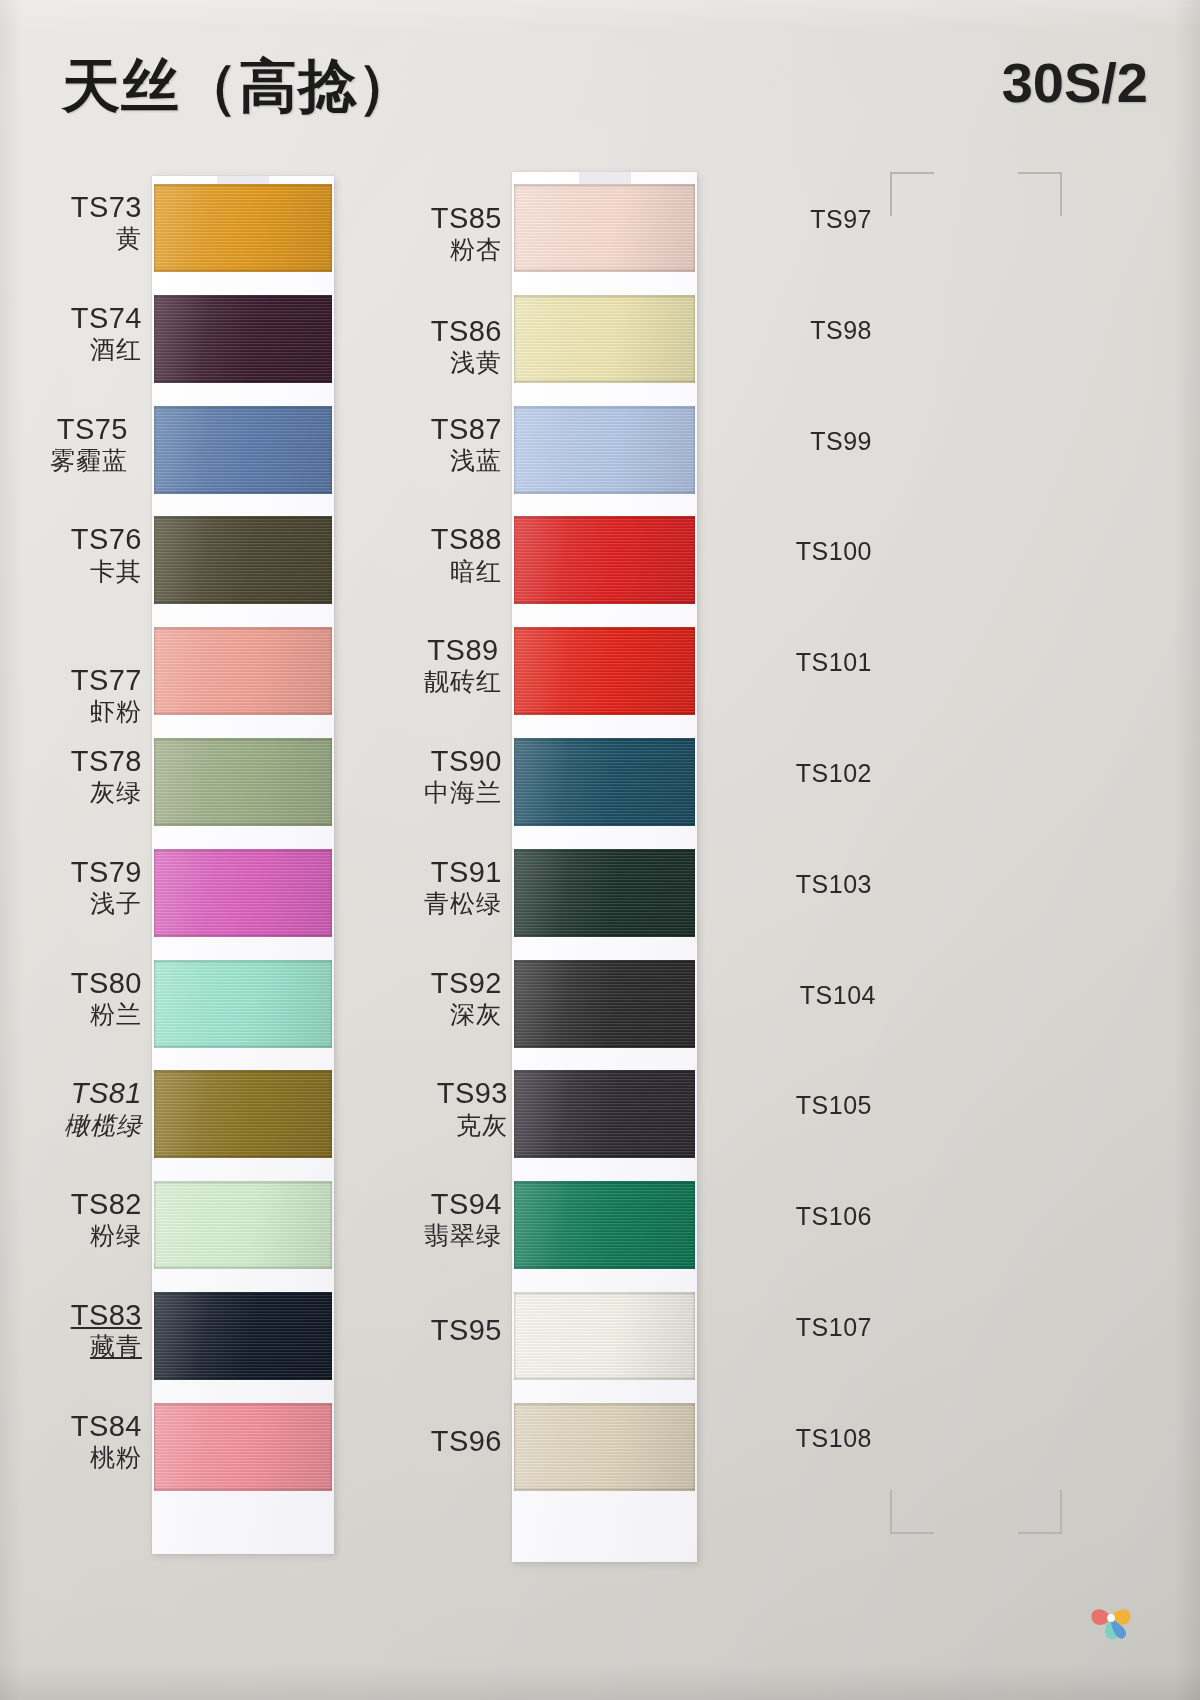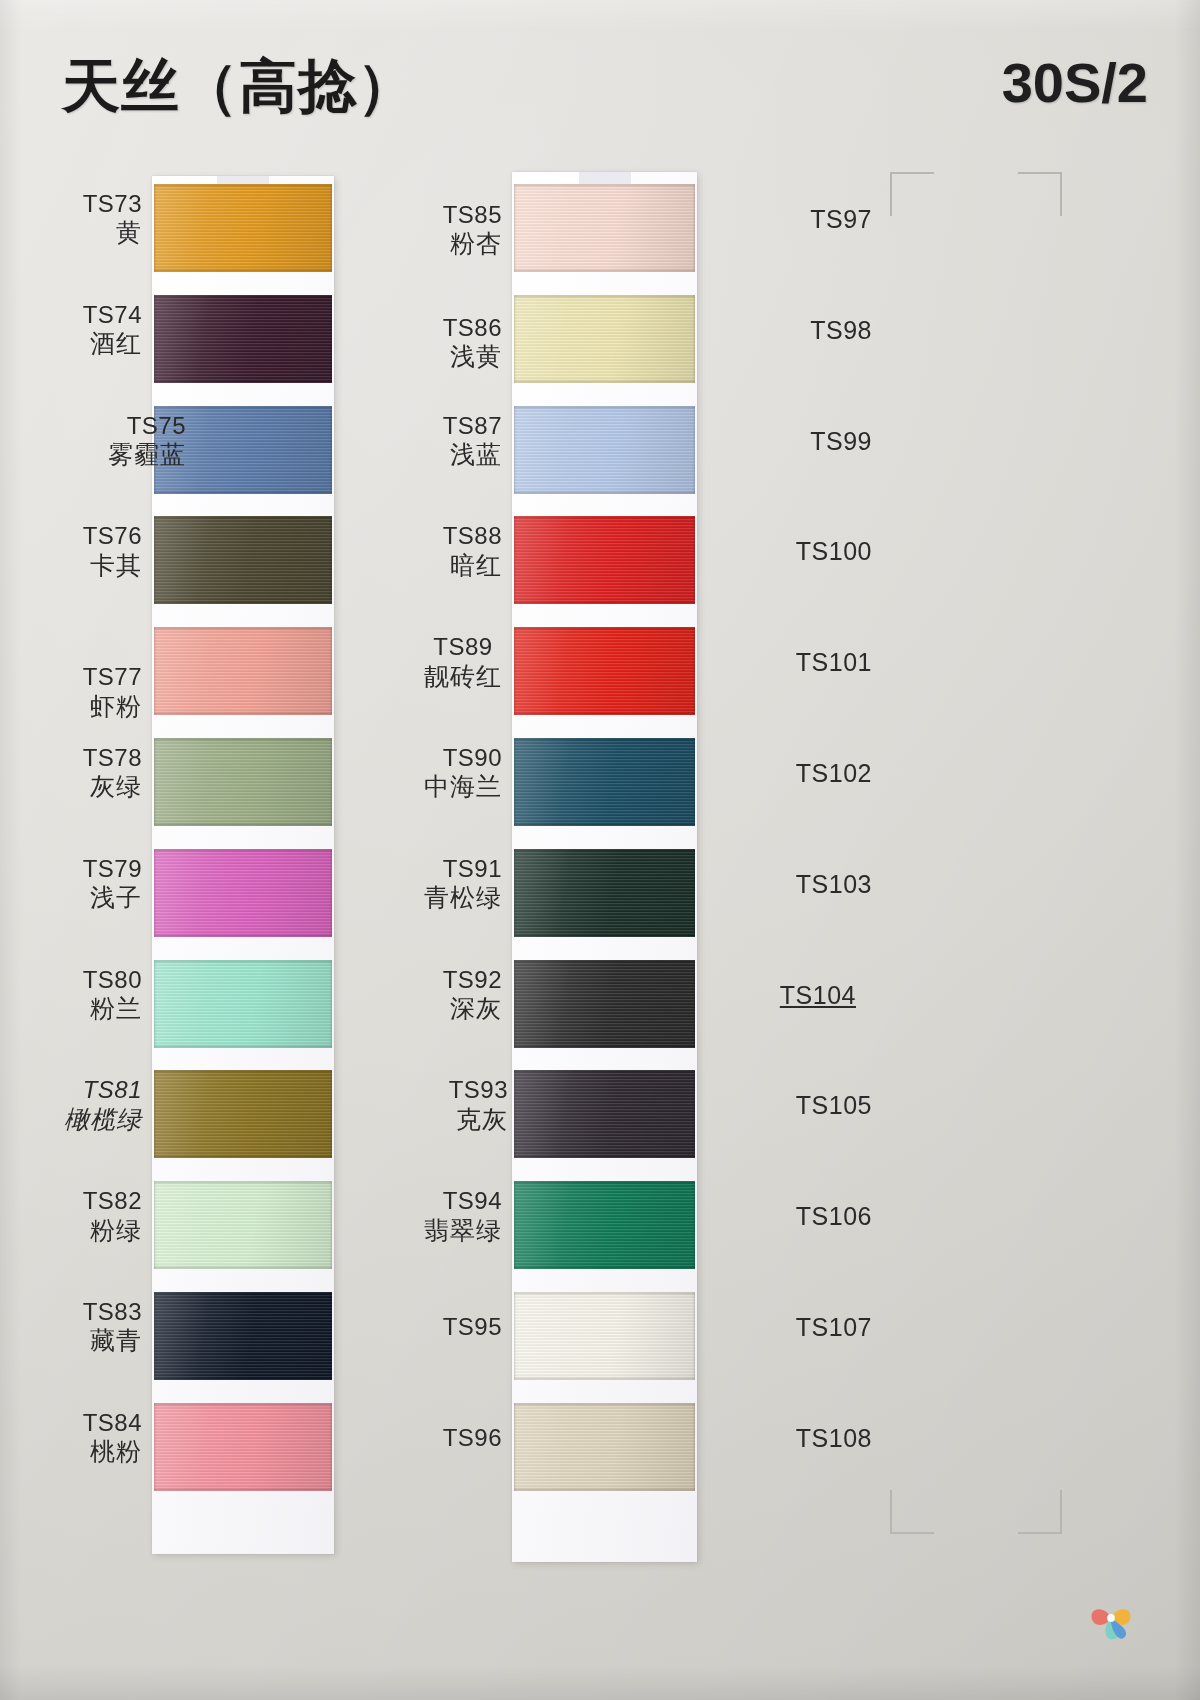--- a/index.html
+++ b/index.html
@@ -123,21 +123,21 @@
   
   .label {
     position: absolute;
     text-align: right;
     color: #2a2a2a;
     line-height: 1.18;
     white-space: nowrap;
   }
   .label .code {
     display: block;
-    font-size: 24px;
+    font-size: 29px;
     letter-spacing: 0.5px;
   }
   .label .cn {
     display: block;
     font-size: 25px;
     letter-spacing: 1px;
   }
   .label.col3 .code { font-size: 25px; }
 
   
@@ -294,21 +294,21 @@
   </div>
 <div id="labels">
     <div class="label" style="right: 1058px; top: 190px;">
       <span class="code">TS73</span>
       <span class="cn">黄</span>
     </div>
     <div class="label" style="right: 1058px; top: 300.8px;">
       <span class="code">TS74</span>
       <span class="cn">酒红</span>
     </div>
-    <div class="label" style="right: 1014px; top: 411.6px;">
+    <div class="label" style="right: 1072px; top: 411.6px;">
       <span class="code">TS75</span>
       <span class="cn">雾霾蓝</span>
     </div>
     <div class="label" style="right: 1058px; top: 522.4px;">
       <span class="code">TS76</span>
       <span class="cn">卡其</span>
     </div>
     <div class="label" style="right: 1058px; top: 633.2px; margin-top: 30px;">
       <span class="code">TS77</span>
       <span class="cn">虾粉</span>
@@ -326,21 +326,21 @@
       <span class="cn">粉兰</span>
     </div>
     <div class="label" style="right: 1058px; top: 1076.4px; font-style: italic;">
       <span class="code">TS81</span>
       <span class="cn">橄榄绿</span>
     </div>
     <div class="label" style="right: 1058px; top: 1187.2px;">
       <span class="code">TS82</span>
       <span class="cn">粉绿</span>
     </div>
-    <div class="label" style="right: 1058px; top: 1298px;">
+    <div class="label" style="right: 1058px; top: 1298px; text-decoration: underline;">
       <span class="code">TS83</span>
       <span class="cn">藏青</span>
     </div>
     <div class="label" style="right: 1058px; top: 1408.8px;">
       <span class="code">TS84</span>
       <span class="cn">桃粉</span>
     </div>
     <div class="label" style="right: 698px; top: 201px;">
       <span class="code">TS85</span>
       <span class="cn">粉杏</span>
@@ -401,21 +401,21 @@
     </div>
     <div class="label col3" style="right: 328px; top: 648.2px;">
       <span class="code">TS101</span>
     </div>
     <div class="label col3" style="right: 328px; top: 759px;">
       <span class="code">TS102</span>
     </div>
     <div class="label col3" style="right: 328px; top: 869.8px;">
       <span class="code">TS103</span>
     </div>
-    <div class="label col3" style="right: 344px; top: 980.6px; text-decoration: underline;">
+    <div class="label col3" style="right: 324px; top: 980.6px;">
       <span class="code">TS104</span>
     </div>
     <div class="label col3" style="right: 328px; top: 1091.4px;">
       <span class="code">TS105</span>
     </div>
     <div class="label col3" style="right: 328px; top: 1202.2px;">
       <span class="code">TS106</span>
     </div>
     <div class="label col3" style="right: 328px; top: 1313px;">
       <span class="code">TS107</span>

